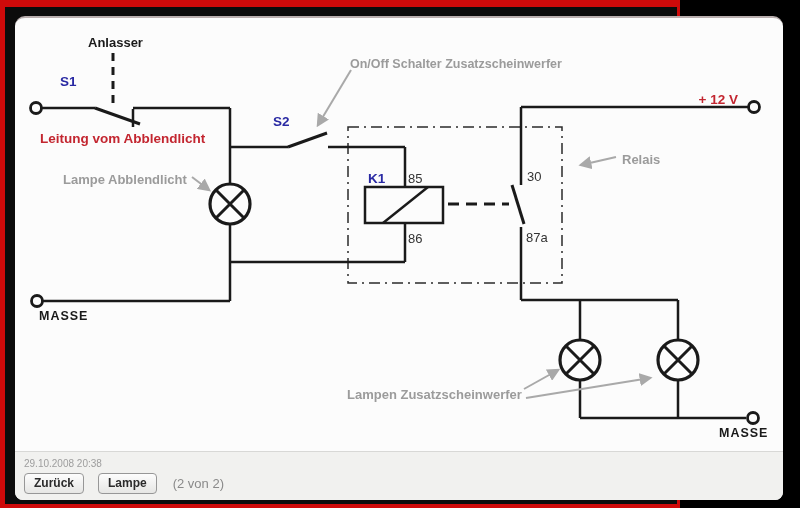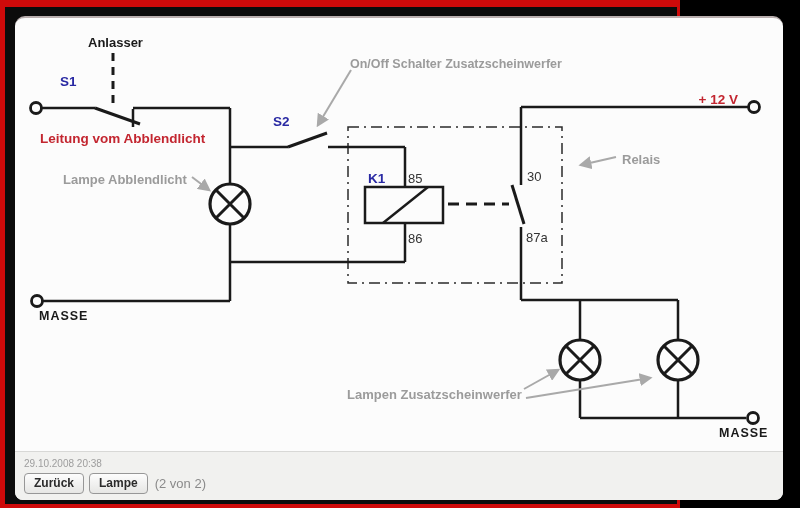--- a/index.html
+++ b/index.html
@@ -38,21 +38,21 @@
   .statusbar{
     width:768px;height:50px;
     background:#f1f1ef;
     border-top:1px solid #d8d8d6;
     padding:5px 9px 6px 9px;
     display:flex;justify-content:space-between;
   }
   .status-left,.status-right{display:flex;flex-direction:column;justify-content:space-between;}
   .status-right{align-items:flex-end;}
   .timestamp,.filename{font-size:10px;color:#9d9d9d;line-height:14px;}
-  .nav-row{display:flex;align-items:center;gap:5px;}
+  .nav-row{display:flex;align-items:center;gap:14px;}
   .btn{
     font-family:"Liberation Sans", sans-serif;
     font-size:12px;font-weight:bold;color:#2b2b2b;
     background:linear-gradient(#fdfdfd,#e6e6e4);
     border:1px solid #979797;border-radius:4px;
     padding:2px 9px 3px 9px;line-height:14px;cursor:pointer;
   }
   .page-indicator{font-size:13px;color:#8a8a8a;padding-left:2px;}
 </style>
 </head>

